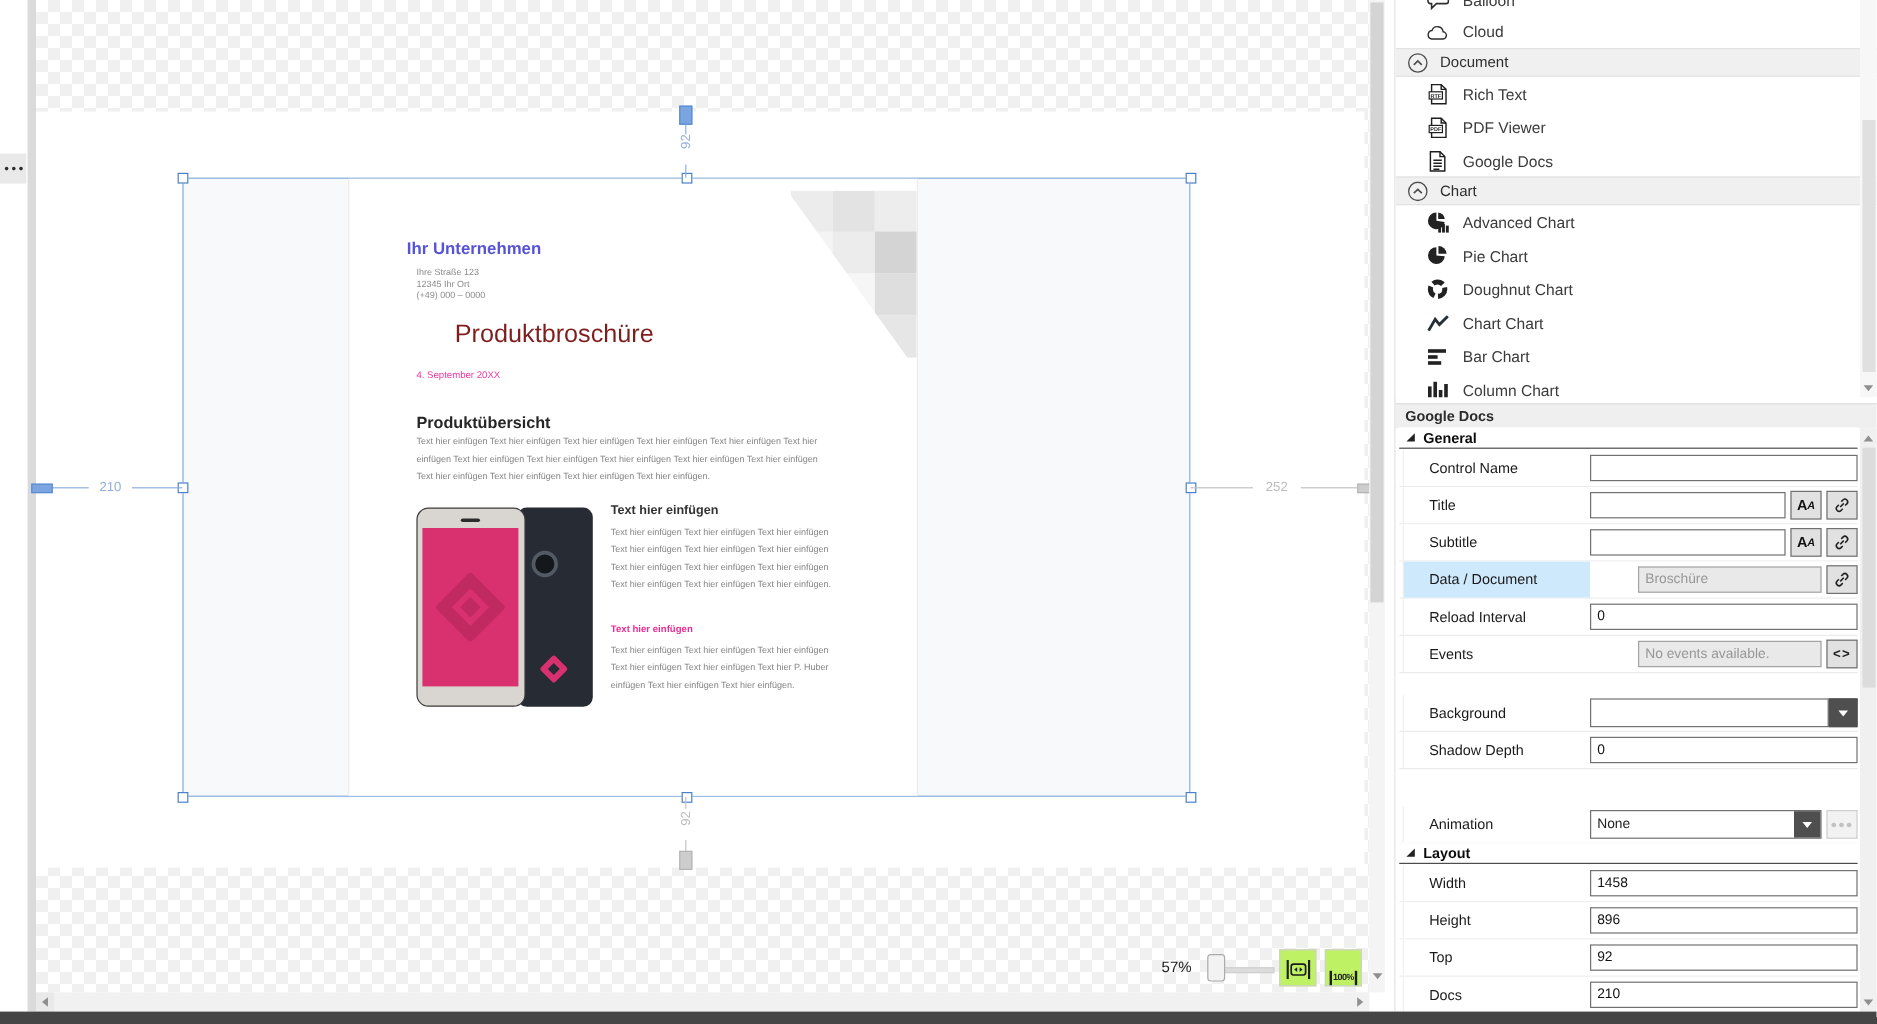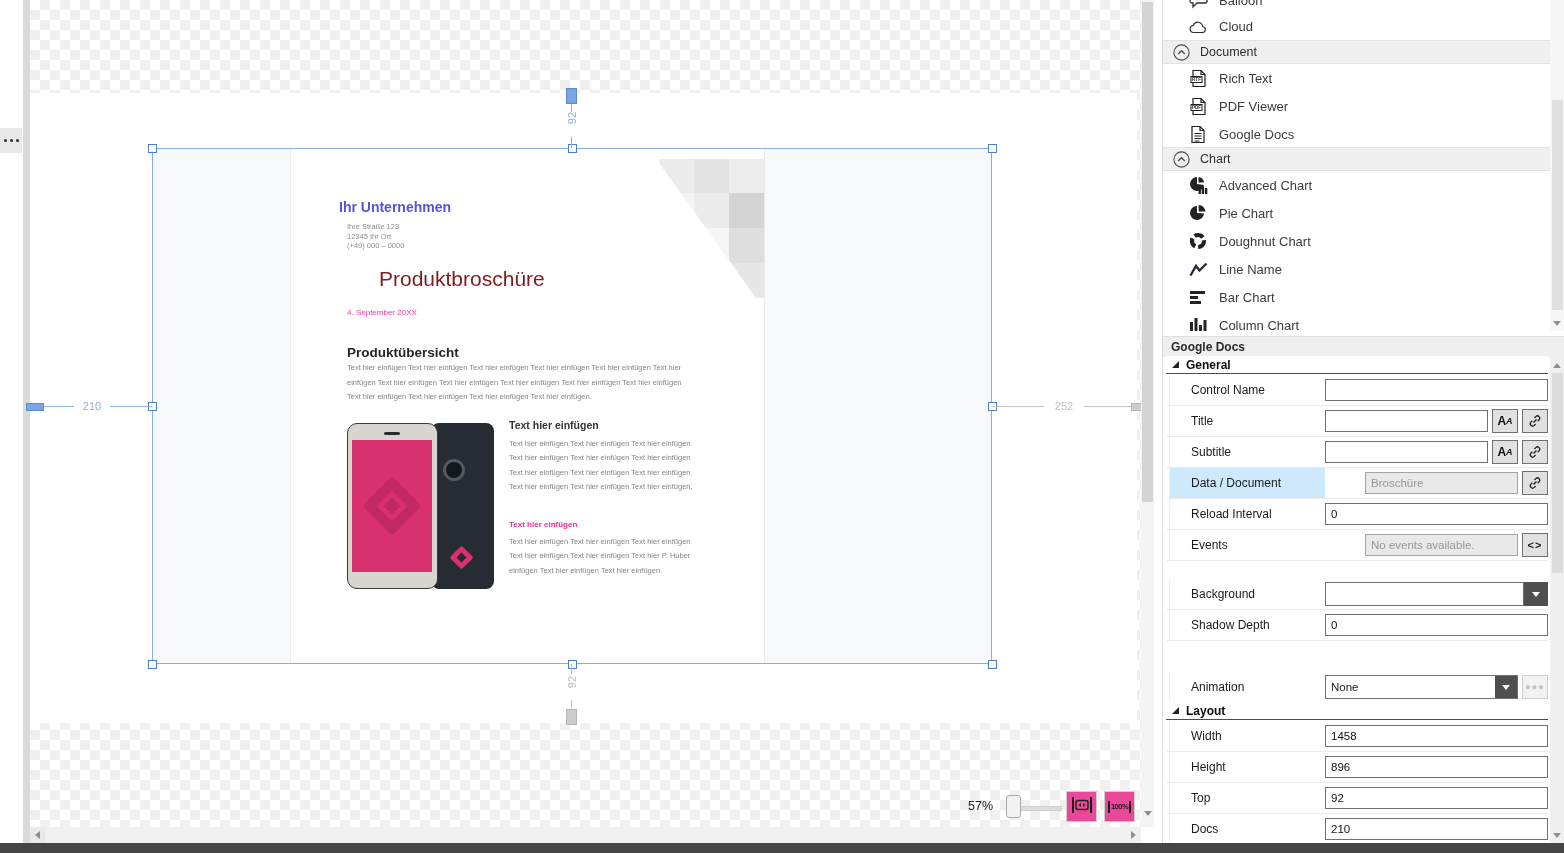--- a/index.html
+++ b/index.html
@@ -57,21 +57,21 @@
   .phone-front{position:absolute;left:0;top:4px;width:91px;height:166px;background:#d9d6d1;border:1.5px solid #3a3a3a;border-radius:10px;box-sizing:border-box;}
   .speaker{position:absolute;left:36px;top:8px;width:16px;height:3px;background:#2c2c2c;border-radius:2px;}
   .screen{position:absolute;left:4px;top:16px;width:80px;height:132px;background:#d9316f;overflow:hidden;}
   .flogo{position:absolute;left:50%;top:50%;width:42px;height:42px;transform:translate(-50%,-50%) rotate(45deg);background:#c12a61;border-radius:3px;}
   .flogo .mid{position:absolute;left:10px;top:10px;width:22px;height:22px;background:#d9316f;}
   .flogo .core{position:absolute;left:15px;top:15px;width:12px;height:12px;background:#c12a61;}
   
   .zoom-pct{left:968px;top:799px;font-size:12.5px;color:#222;}
   .slider-track{left:1008px;top:806px;width:52px;height:3px;background:#dcdcdc;border:1px solid #cfcfcf;}
   .slider-thumb{left:1006px;top:795px;width:15px;height:23px;background:#f2f2f2;border:1px solid #ababab;border-radius:3px;box-sizing:border-box;}
-  .zbtn{position:absolute;width:31px;height:31px;background:#ec4899;border:1px solid #cfcfcf;box-sizing:border-box;display:flex;align-items:center;justify-content:center;}
+  .zbtn{position:absolute;width:31px;height:31px;background:#bef264;border:1px solid #cfcfcf;box-sizing:border-box;display:flex;align-items:flex-end;justify-content:center;}
   .pct-icon{font-size:7.5px;font-weight:bold;color:#1d1d1d;border-left:2px solid #1d1d1d;border-right:2px solid #1d1d1d;padding:3px 1px;line-height:6px;letter-spacing:-0.5px;}
   
   .hscroll{left:30px;top:827px;width:1111px;height:16px;background:#f1f1f1;}
   .sbtn{position:absolute;width:15px;height:16px;background:#e9e9e9;display:flex;align-items:center;justify-content:center;}
   .tri-l{width:0;height:0;border-top:4px solid transparent;border-bottom:4px solid transparent;border-right:5px solid #8f8f8f;}
   .tri-r{width:0;height:0;border-top:4px solid transparent;border-bottom:4px solid transparent;border-left:5px solid #8f8f8f;}
   .tri-u{width:0;height:0;border-left:4px solid transparent;border-right:4px solid transparent;border-bottom:5px solid #8f8f8f;}
   .tri-d{width:0;height:0;border-left:4px solid transparent;border-right:4px solid transparent;border-top:5px solid #8f8f8f;}
   .vscroll-canvas{left:1141px;top:0;width:13px;height:827px;background:#f4f4f4;}
   .vthumb{position:absolute;left:1px;width:11px;background:#d4d4d4;}
@@ -337,21 +337,21 @@
           </svg>
       </span>
       <span>Doughnut Chart</span>
     </div>
     <div class="titem" style="top:255px;">
       <span class="ticon">
         <svg width="19" height="15" viewBox="0 0 19 15">
             <path d="M1.5 13.5 L7 4 L10.5 8.5 L17.5 1.5" fill="none" stroke="#262f38" stroke-width="2.4"></path>
           </svg>
       </span>
-      <span>Line Name</span>
+      <span>Chart Chart</span>
     </div>
     <div class="titem" style="top:283px;">
       <span class="ticon">
         <svg width="17" height="15" viewBox="0 0 17 15">
             <rect x="0" y="1" width="15" height="3" fill="#222"></rect>
             <rect x="0" y="6" width="8" height="3" fill="#222"></rect>
             <rect x="0" y="11" width="11" height="3" fill="#222"></rect>
           </svg>
       </span>
       <span>Bar Chart</span>

